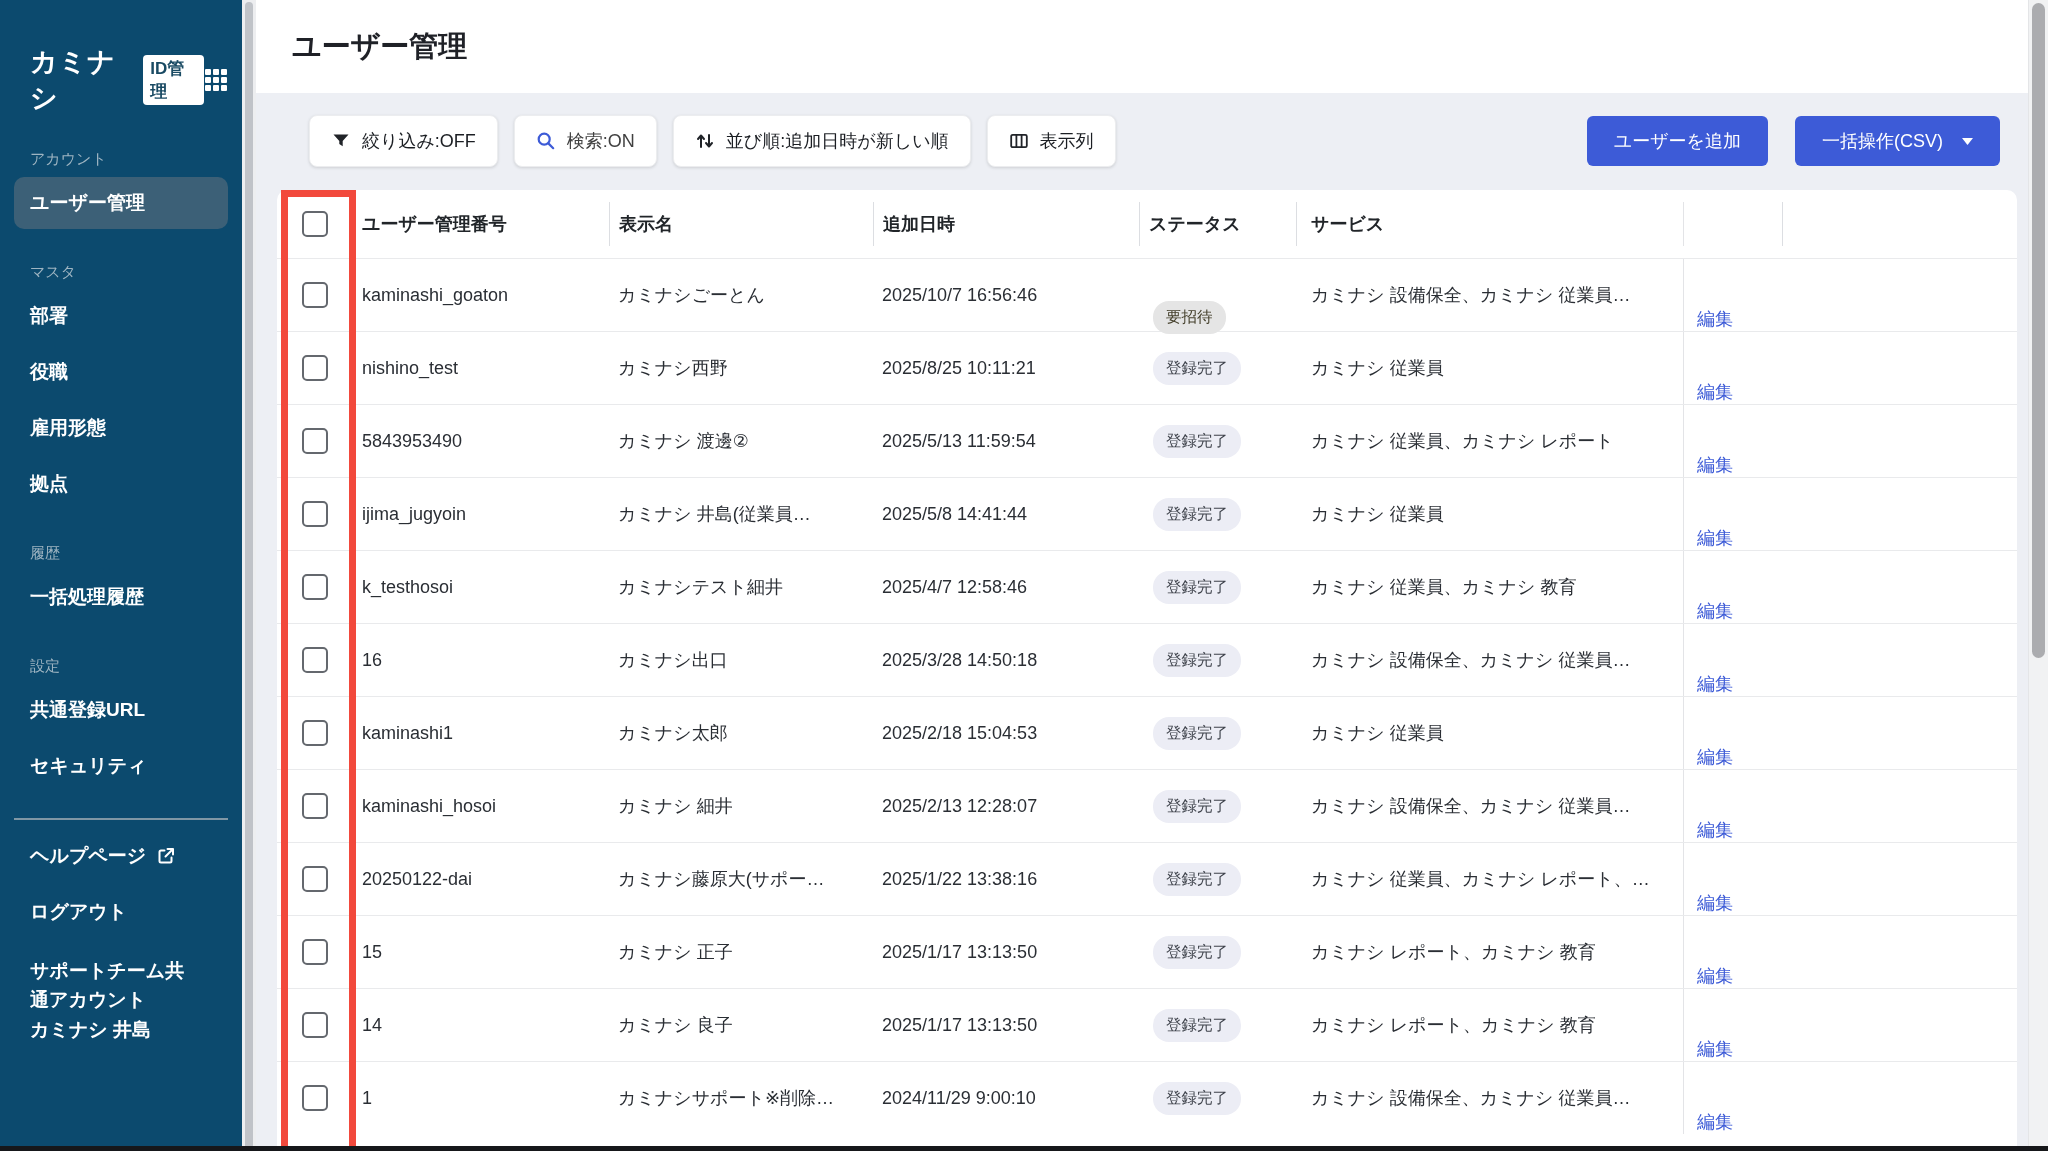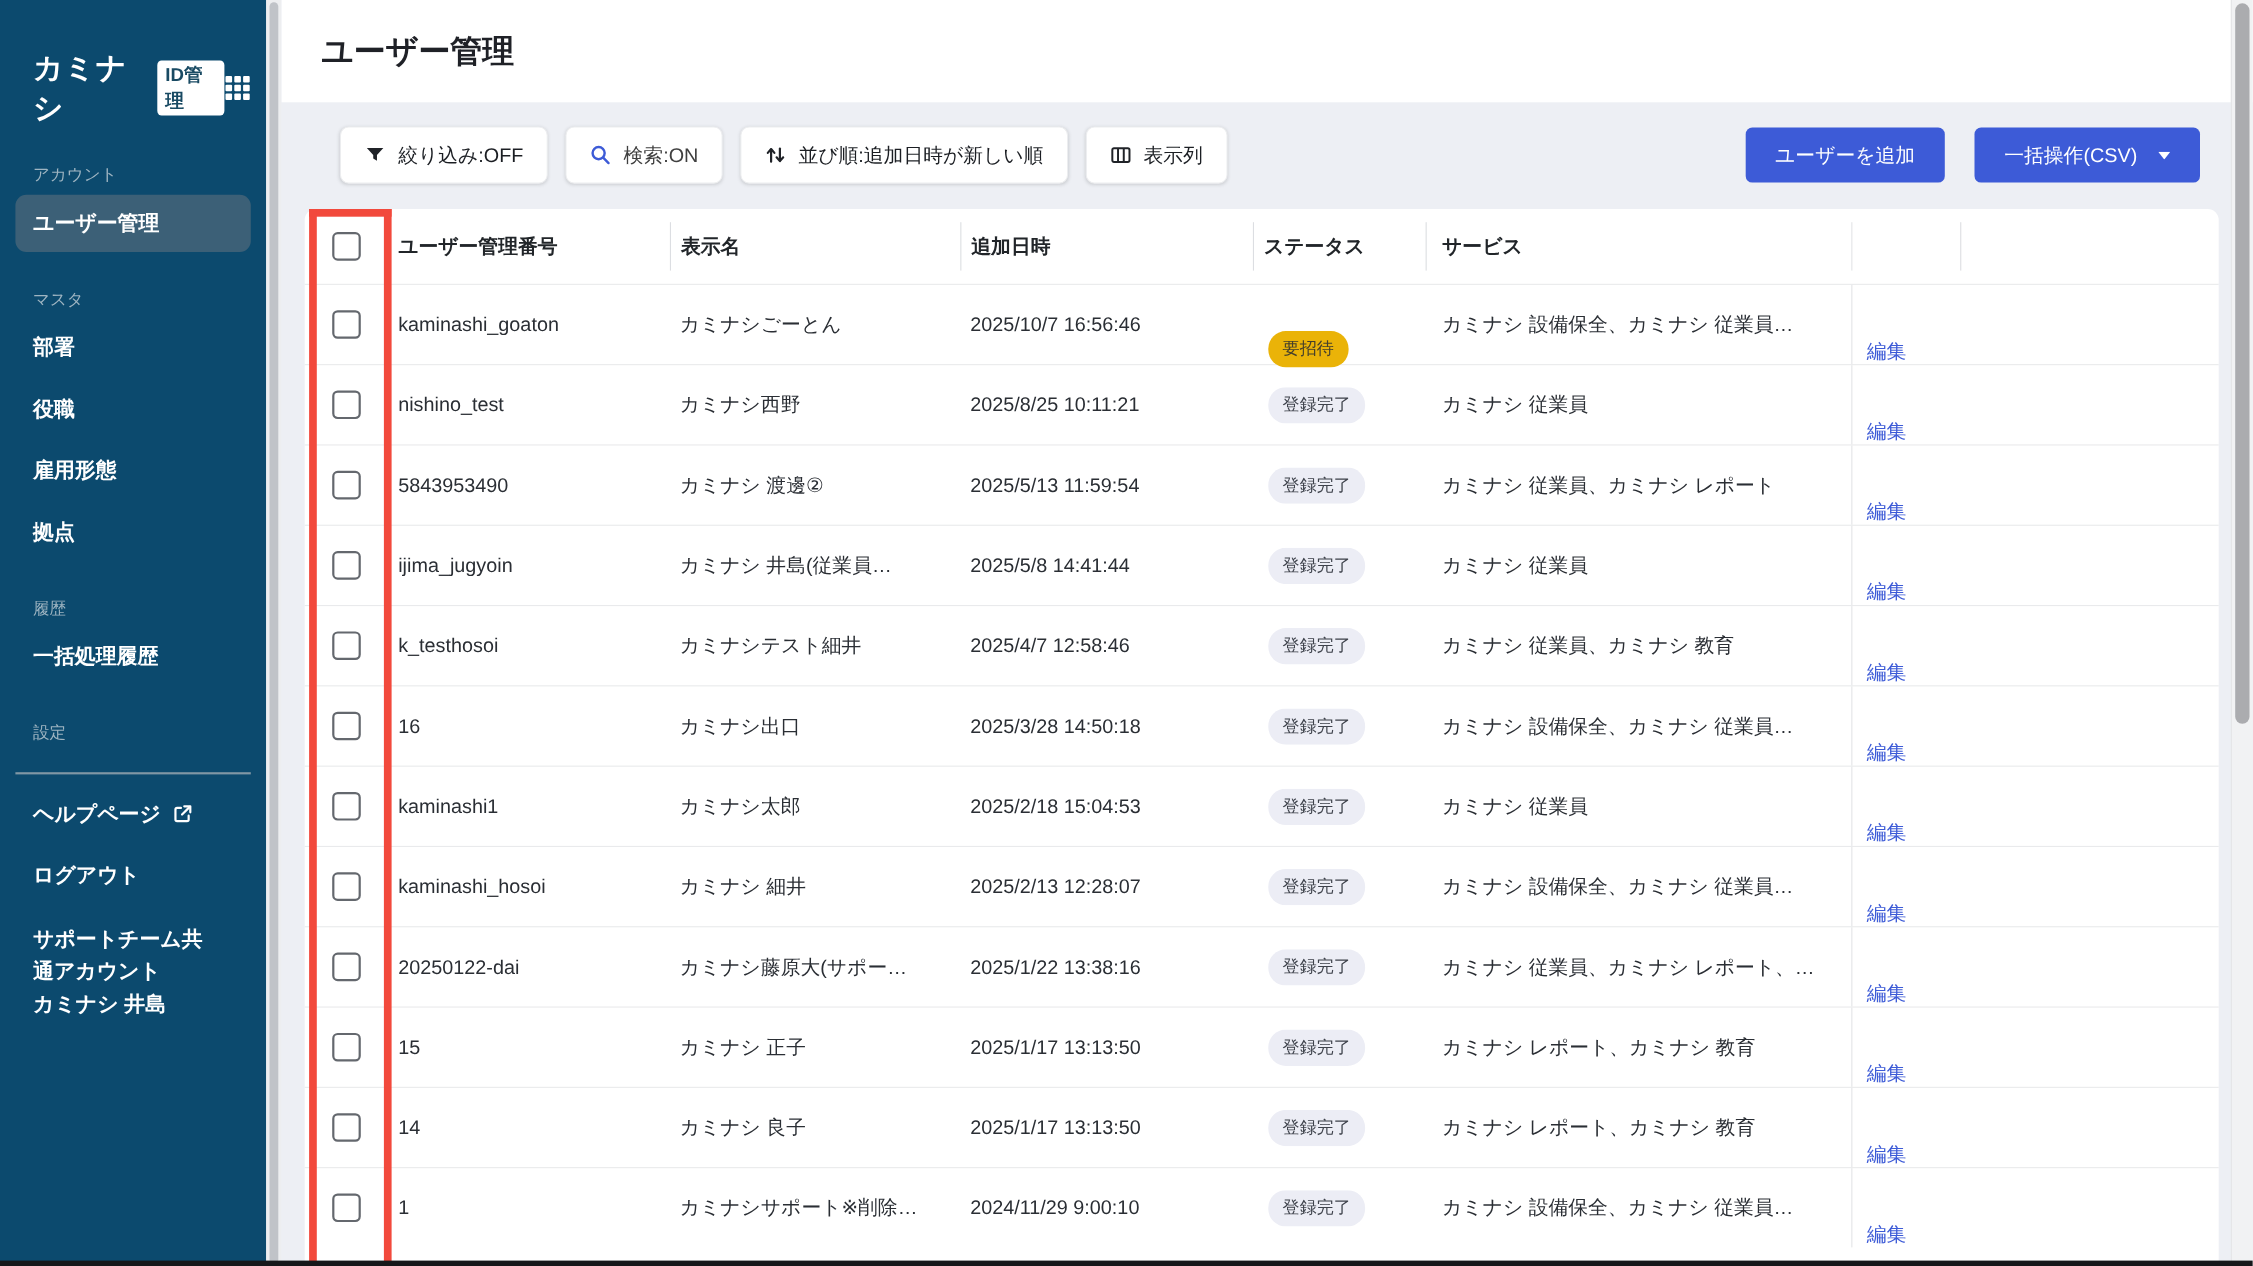--- a/index.html
+++ b/index.html
@@ -54,21 +54,21 @@
   .thead .sep{border-left:1px solid #DCDEE2;}
   .tbody .trow{height:72px;border-top:1px solid #E9EAEC;font-size:18px;color:#2A2E34;}
   .cell{overflow:hidden;white-space:nowrap;}
   .cell.pad{padding-left:10px;}
   .edit-col{border-left:1px solid #E3E4E7;height:100%;display:flex;align-items:flex-end;
     padding-left:13px;}
   .cbx-cell{display:flex;align-items:center;justify-content:center;height:100%;}
   .checkbox{width:22px;height:22px;border:2.5px solid #64686E;border-radius:5px;background:#fff;
     cursor:pointer;}
   .badge{display:inline-block;padding:6px 13px;border-radius:16px;font-size:15.5px;font-weight:500;}
-  .badge.warning{background:#eab308;color:#45402C;margin-top:44px;}
+  .badge.warning{background:#e5e5e5;color:#45402C;margin-top:44px;}
   .badge.done{background:#ECEDF5;color:#3E424B;}
   .edit-link{color:#3D5BD7;cursor:pointer;}
 
   
   .red-overlay{position:absolute;left:281px;top:190px;width:75px;bottom:0;
     border:7px solid #F2493C;border-bottom:none;pointer-events:none;z-index:30;box-sizing:border-box;}
 
   
   .page-scrollbar{position:absolute;right:0;top:0;bottom:0;width:19px;background:#F1F2F3;
     border-left:1px solid #E4E5E7;z-index:20;}
@@ -125,20 +125,24 @@
 
   <div class="nav-section">
     <div class="nav-section-label">履歴</div>
     <div>
             <div class="nav-item">一括処理履歴</div>
           </div>
   </div>
 
   <div class="nav-section">
     <div class="nav-section-label">設定</div>
+    <div>
+            <div class="nav-item">共通登録URL</div>
+            <div class="nav-item">セキュリティ</div>
+          </div>
   </div>
 </nav>
 
     <div class="side-divider"></div>
 
     <div class="side-link">
       <span>ヘルプページ</span>
       <span>
         <svg width="20" height="20" viewBox="0 0 20 20" fill="none" stroke="#FFFFFF" stroke-width="2" stroke-linecap="round" stroke-linejoin="round">
           <path d="M8.5 4.5H5c-.9 0-1.5.6-1.5 1.5v9c0 .9.6 1.5 1.5 1.5h9c.9 0 1.5-.6 1.5-1.5v-3.5"></path>

